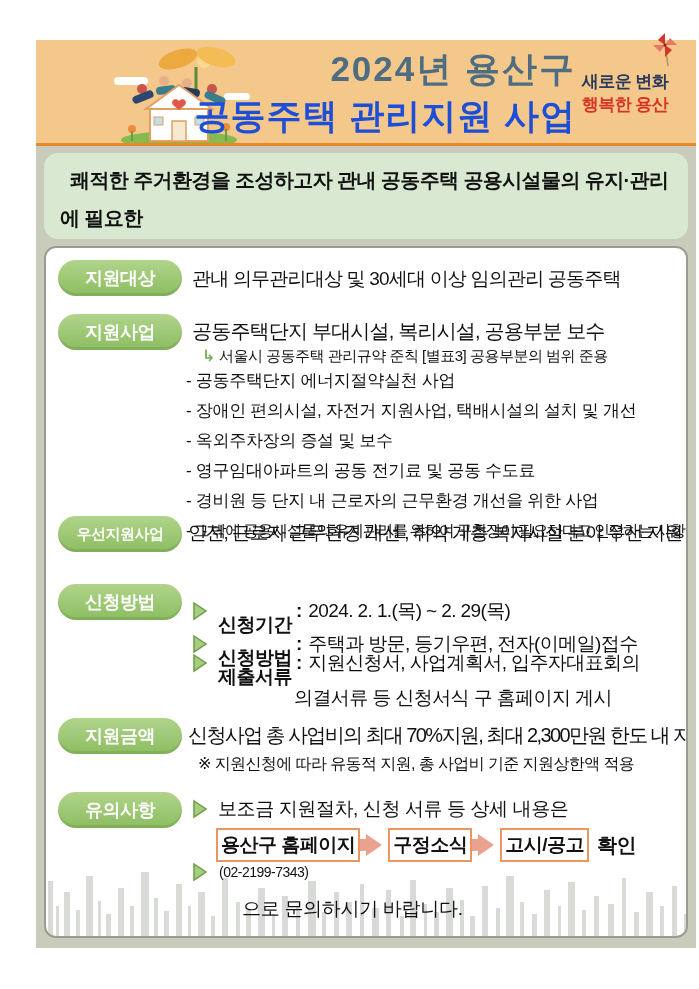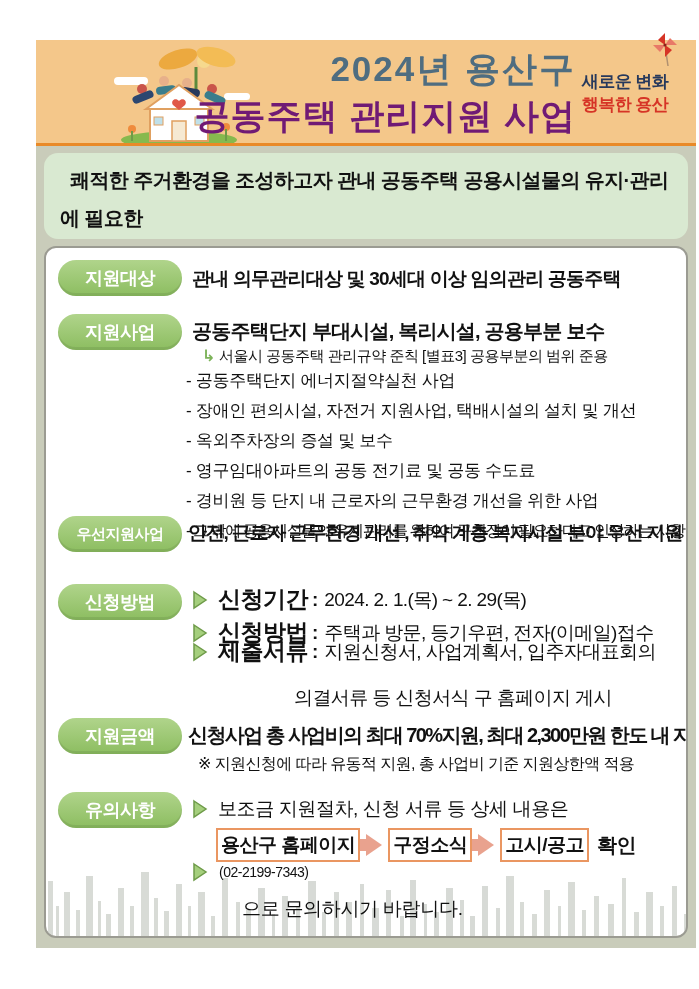--- a/index.html
+++ b/index.html
@@ -10,21 +10,21 @@
   }
   .band{position:absolute;left:36px;top:146px;width:660px;height:802px;background:#c9ccba;}
   
   .banner{
     position:absolute;left:36px;top:40px;width:660px;height:103px;
     background:#f4c78a;border-bottom:3px solid #e98a28;overflow:visible;
   }
   .illus{position:absolute;left:48px;bottom:0;}
   .titles{position:absolute;left:150px;top:6px;width:390px;text-align:right;}
   .title-l1{font-size:35px;font-weight:bold;color:#4f6d80;letter-spacing:2px;line-height:46px;}
-  .title-l2{font-size:35px;font-weight:bold;color:#701a75;letter-spacing:1px;line-height:48px;}
+  .title-l2{font-size:35px;font-weight:bold;color:#1d4ed8;letter-spacing:1px;line-height:48px;}
   .slogan{position:absolute;right:12px;top:30px;width:118px;text-align:center;line-height:23px;}
   .slogan-1{font-size:17px;font-weight:bold;color:#27395c;letter-spacing:-0.5px;}
   .slogan-2{font-size:17px;font-weight:bold;color:#d63426;letter-spacing:-0.5px;}
   .pinwheel{position:absolute;right:6px;top:-38px;}
   
   .intro{
     position:absolute;left:44px;top:153px;width:644px;height:86px;
     background:#d9e9d1;border-radius:14px;box-sizing:border-box;
     padding:8px 16px 16px 16px;
   }
@@ -39,32 +39,32 @@
   .badge{
     position:absolute;left:12px;width:124px;height:36px;border-radius:19px;
     background:linear-gradient(#b0d48b,#8cbd60);
     color:#fff;font-weight:bold;font-size:18px;letter-spacing:-0.5px;
     display:flex;align-items:center;justify-content:center;
     box-shadow:inset 0 -3px 0 rgba(0,0,0,.08);
   }
   .badge.small{font-size:15px;}
   .b-target{top:12px;} .b-projects{top:66px;} .b-priority{top:268px;}
   .b-apply{top:336px;} .b-amount{top:470px;} .b-notice{top:544px;}
-  .sec-text{position:absolute;font-weight:bold;font-size:19px;letter-spacing:-0.8px;white-space:nowrap;}
+  .sec-text{position:absolute;font-weight:normal;font-size:19px;letter-spacing:-0.8px;white-space:nowrap;}
   .t-target{left:146px;top:18px;}
   .t-projects-h{left:146px;top:70px;font-size:20px;}
   .t-note{position:absolute;left:156px;top:98px;font-size:15px;letter-spacing:-0.5px;white-space:nowrap;}
   .note-arrow{color:#7db35a;font-weight:bold;margin-right:4px;font-size:16px;}
   .proj-list{position:absolute;left:140px;top:118px;margin:0;padding:0;list-style:none;}
   .proj-list li{font-size:17px;line-height:30px;letter-spacing:-0.3px;white-space:nowrap;}
   .proj-list li.condensed{font-size:16px;letter-spacing:-1.4px;}
   .t-priority{left:142px;top:272px;letter-spacing:-1.2px;}
   .apply-row{position:absolute;left:146px;display:flex;align-items:center;white-space:nowrap;}
   .a-r0{top:336px;} .a-r1{top:369px;} .a-r2{top:388px;}
-  .apply-label{font-weight:bold;font-size:23px;letter-spacing:-0.5px;}
+  .apply-label{font-weight:bold;font-size:19px;letter-spacing:-0.5px;margin-top:28px;}
   .apply-colon{font-weight:bold;font-size:19px;margin:0 6px 0 4px;}
   .apply-value{font-size:19px;letter-spacing:-0.6px;}
   .apply-cont{position:absolute;left:248px;top:437px;font-size:19px;letter-spacing:-0.6px;white-space:nowrap;}
   .tri{display:inline-block;margin-right:10px;flex:0 0 auto;}
   .t-amount-h{left:142px;top:474px;font-size:20px;letter-spacing:-1.6px;}
   .t-amount-note{position:absolute;left:152px;top:506px;font-size:16px;letter-spacing:-0.6px;white-space:nowrap;}
   .notice-row1{position:absolute;left:146px;top:548px;display:flex;align-items:center;white-space:nowrap;font-size:19px;letter-spacing:-0.4px;}
   .path-row{position:absolute;left:170px;top:580px;display:flex;align-items:center;white-space:nowrap;}
   .path-box{
     border:2px solid #ea9661;padding:2px 3px;font-weight:bold;font-size:19px;

